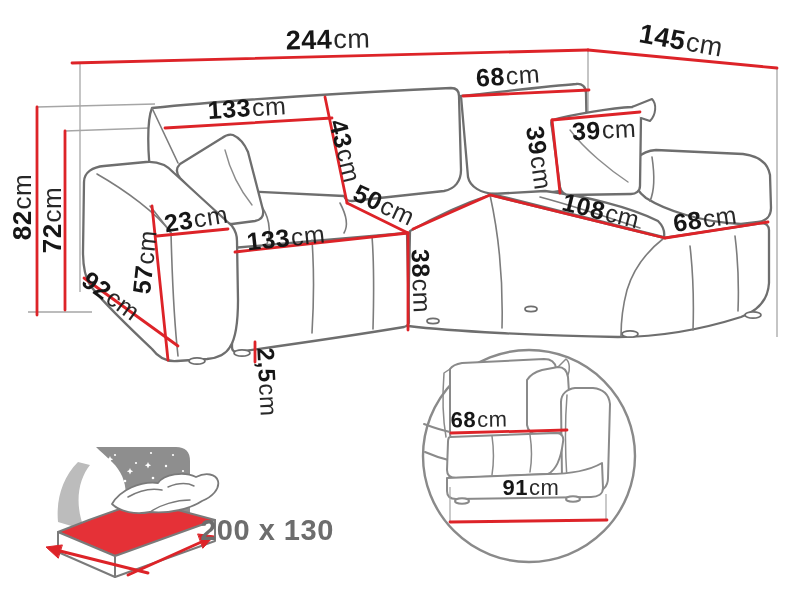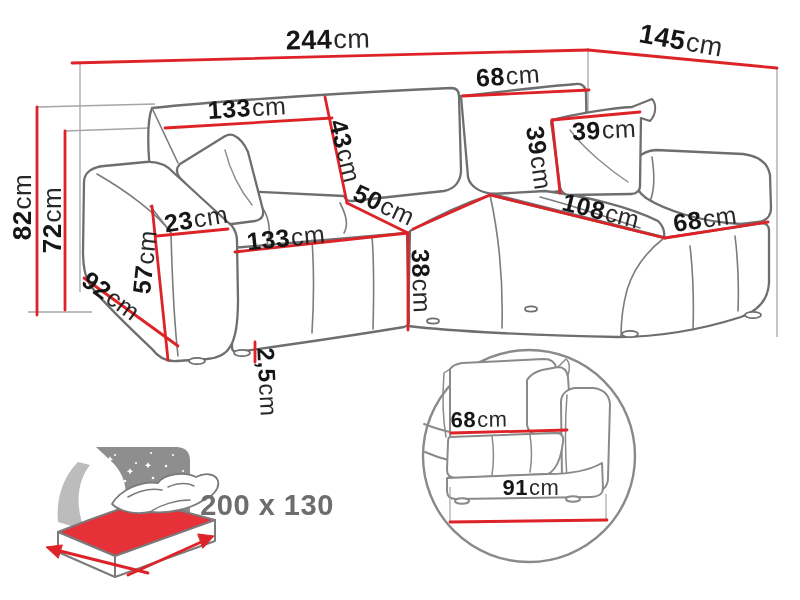--- a/index.html
+++ b/index.html
@@ -199,15 +199,15 @@
       <div class="dim-label" style="left: 286px; top: 238px; font-size: 25px; transform: translate(-50%, -50%) rotate(-6deg);"><span class="v">133</span><span class="u">cm</span></div>
       <div class="dim-label" style="left: 384px; top: 205px; font-size: 25px; transform: translate(-50%, -50%) rotate(25deg);"><span class="v">50</span><span class="u">cm</span></div>
       <div class="dim-label" style="left: 421px; top: 281px; font-size: 25px; transform: translate(-50%, -50%) rotate(88deg);"><span class="v">38</span><span class="u">cm</span></div>
       <div class="dim-label" style="left: 601px; top: 211px; font-size: 25px; transform: translate(-50%, -50%) rotate(14deg);"><span class="v">108</span><span class="u">cm</span></div>
       <div class="dim-label" style="left: 705px; top: 219px; font-size: 25px; transform: translate(-50%, -50%) rotate(-8deg);"><span class="v">68</span><span class="u">cm</span></div>
       <div class="dim-label" style="left: 145px; top: 262px; font-size: 25px; transform: translate(-50%, -50%) rotate(-84deg);"><span class="v">57</span><span class="u">cm</span></div>
       <div class="dim-label" style="left: 111px; top: 296px; font-size: 25px; transform: translate(-50%, -50%) rotate(36deg);"><span class="v">92</span><span class="u">cm</span></div>
       <div class="dim-label" style="left: 267px; top: 382px; font-size: 24px; transform: translate(-50%, -50%) rotate(87deg);"><span class="v">2,5</span><span class="u">cm</span></div>
       <div class="dim-label" style="left: 479px; top: 420px; font-size: 22px; transform: translate(-50%, -50%) rotate(-1deg);"><span class="v">68</span><span class="u">cm</span></div>
       <div class="dim-label" style="left: 531px; top: 488px; font-size: 22px; transform: translate(-50%, -50%) rotate(0deg);"><span class="v">91</span><span class="u">cm</span></div>
-      <div class="dim-label" style="left: 267px; top: 505px; font-size: 29px; transform: translate(-50%, -50%) rotate(0deg); color: rgb(109, 109, 109);"><span class="v">200 x 130</span></div>
+      <div class="dim-label" style="left: 267px; top: 530px; font-size: 29px; transform: translate(-50%, -50%) rotate(0deg); color: rgb(109, 109, 109);"><span class="v">200 x 130</span></div>
     </div>
 </div>
 
 </body></html>

